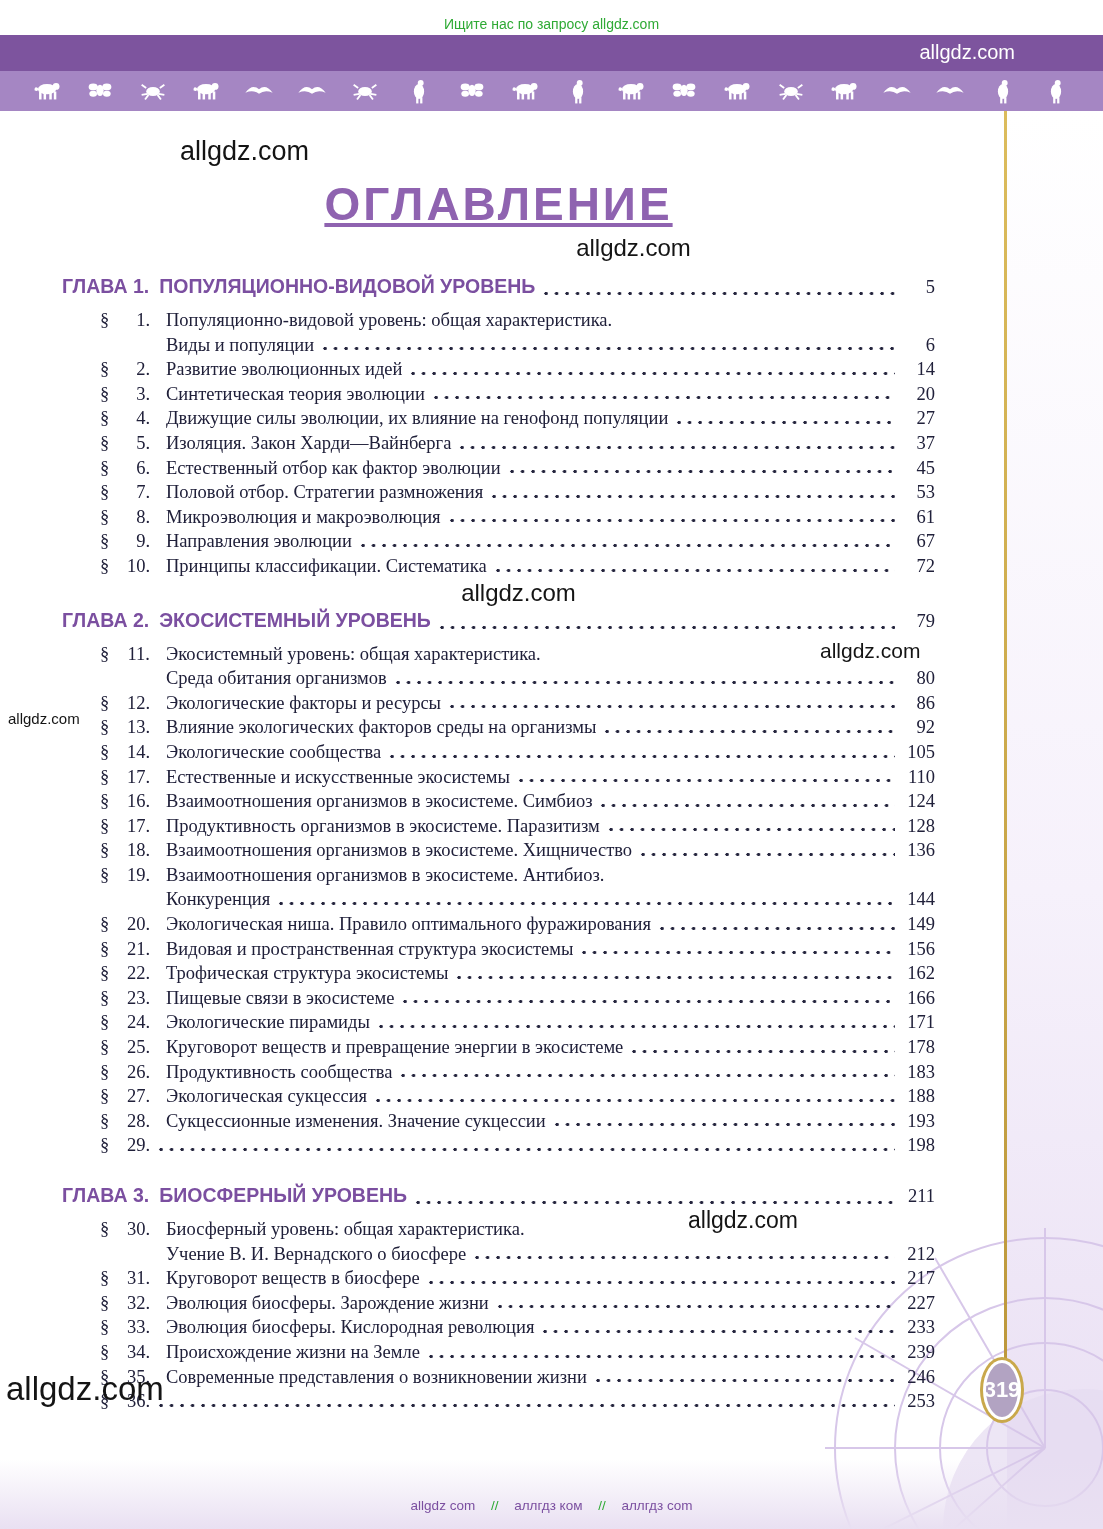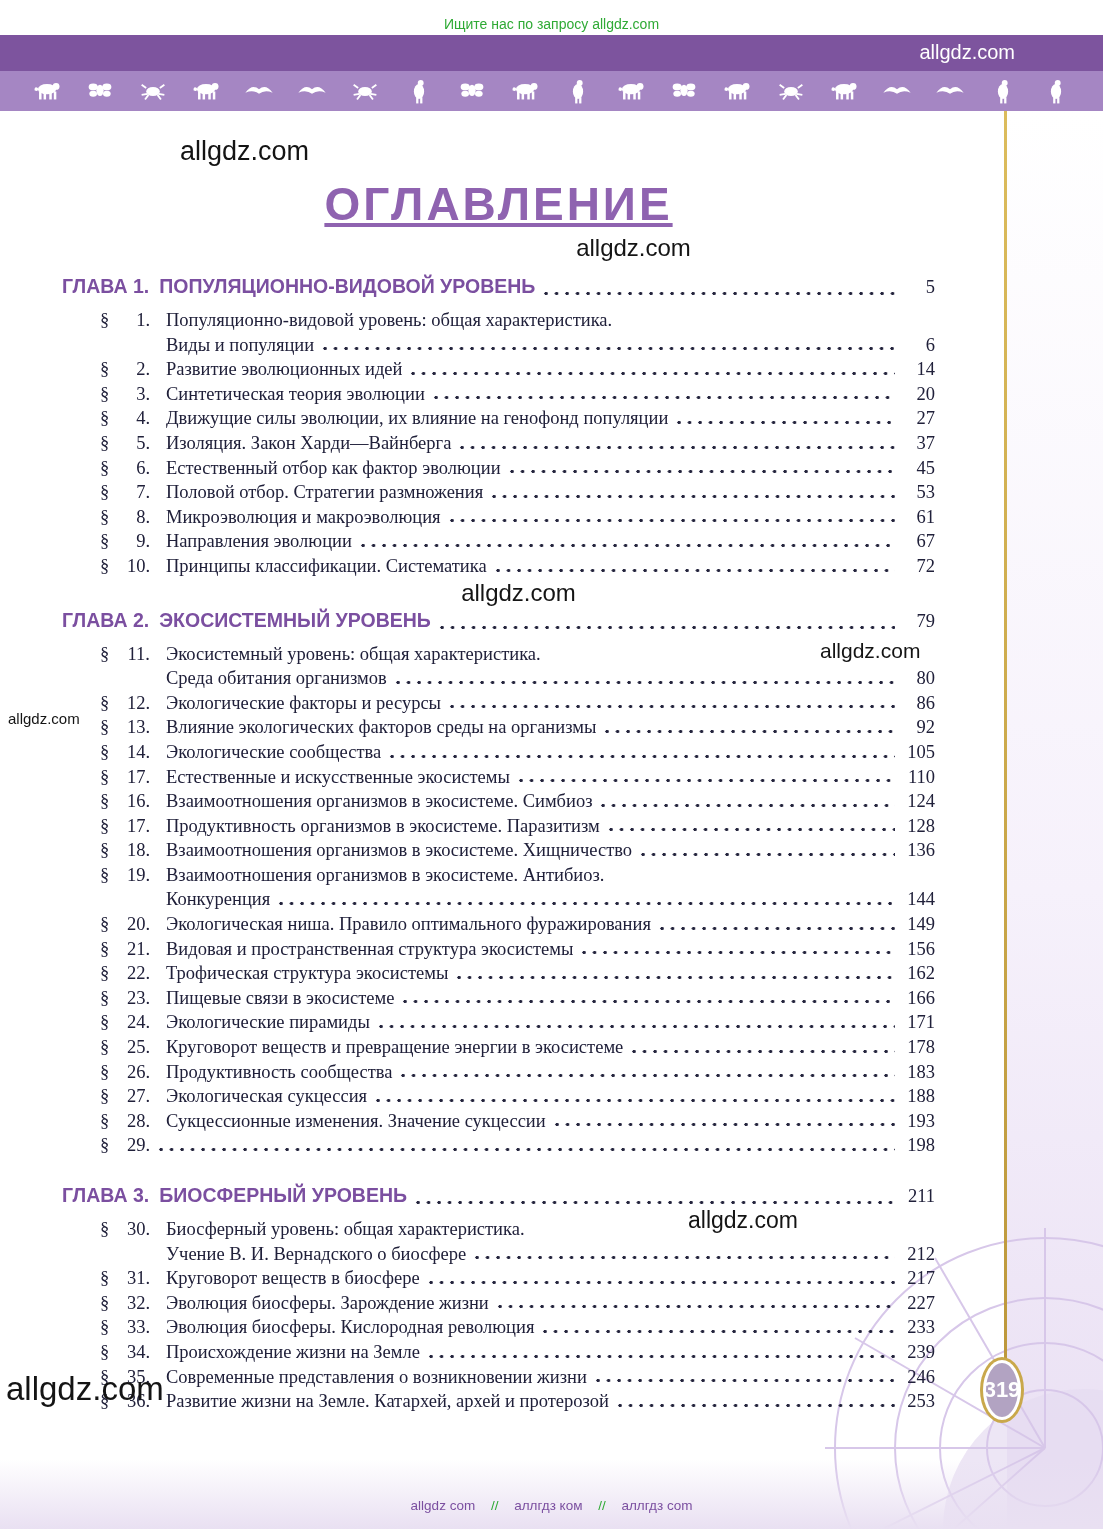--- a/index.html
+++ b/index.html
@@ -554,21 +554,20 @@
           <div class="entry-row row">
             <span class="sec">§</span>
             <span class="num">35.</span>
             <span class="txt">Современные представления о возникновении жизни</span>
             <span class="leader"></span>
             <span class="pg">246</span>
           </div>
           <div class="entry-row row">
             <span class="sec">§</span>
             <span class="num">36.</span>
-            <span class="txt">Развитие жизни на Земле. Катархей, архей и протерозой</span>
             <span class="leader"></span>
             <span class="pg">253</span>
           </div>
         </div>
     </div>
   </div>
 </div>
 
 <div class="wm wm-top">allgdz.com</div>
 <div class="wm wm-ch2-right">allgdz.com</div>

